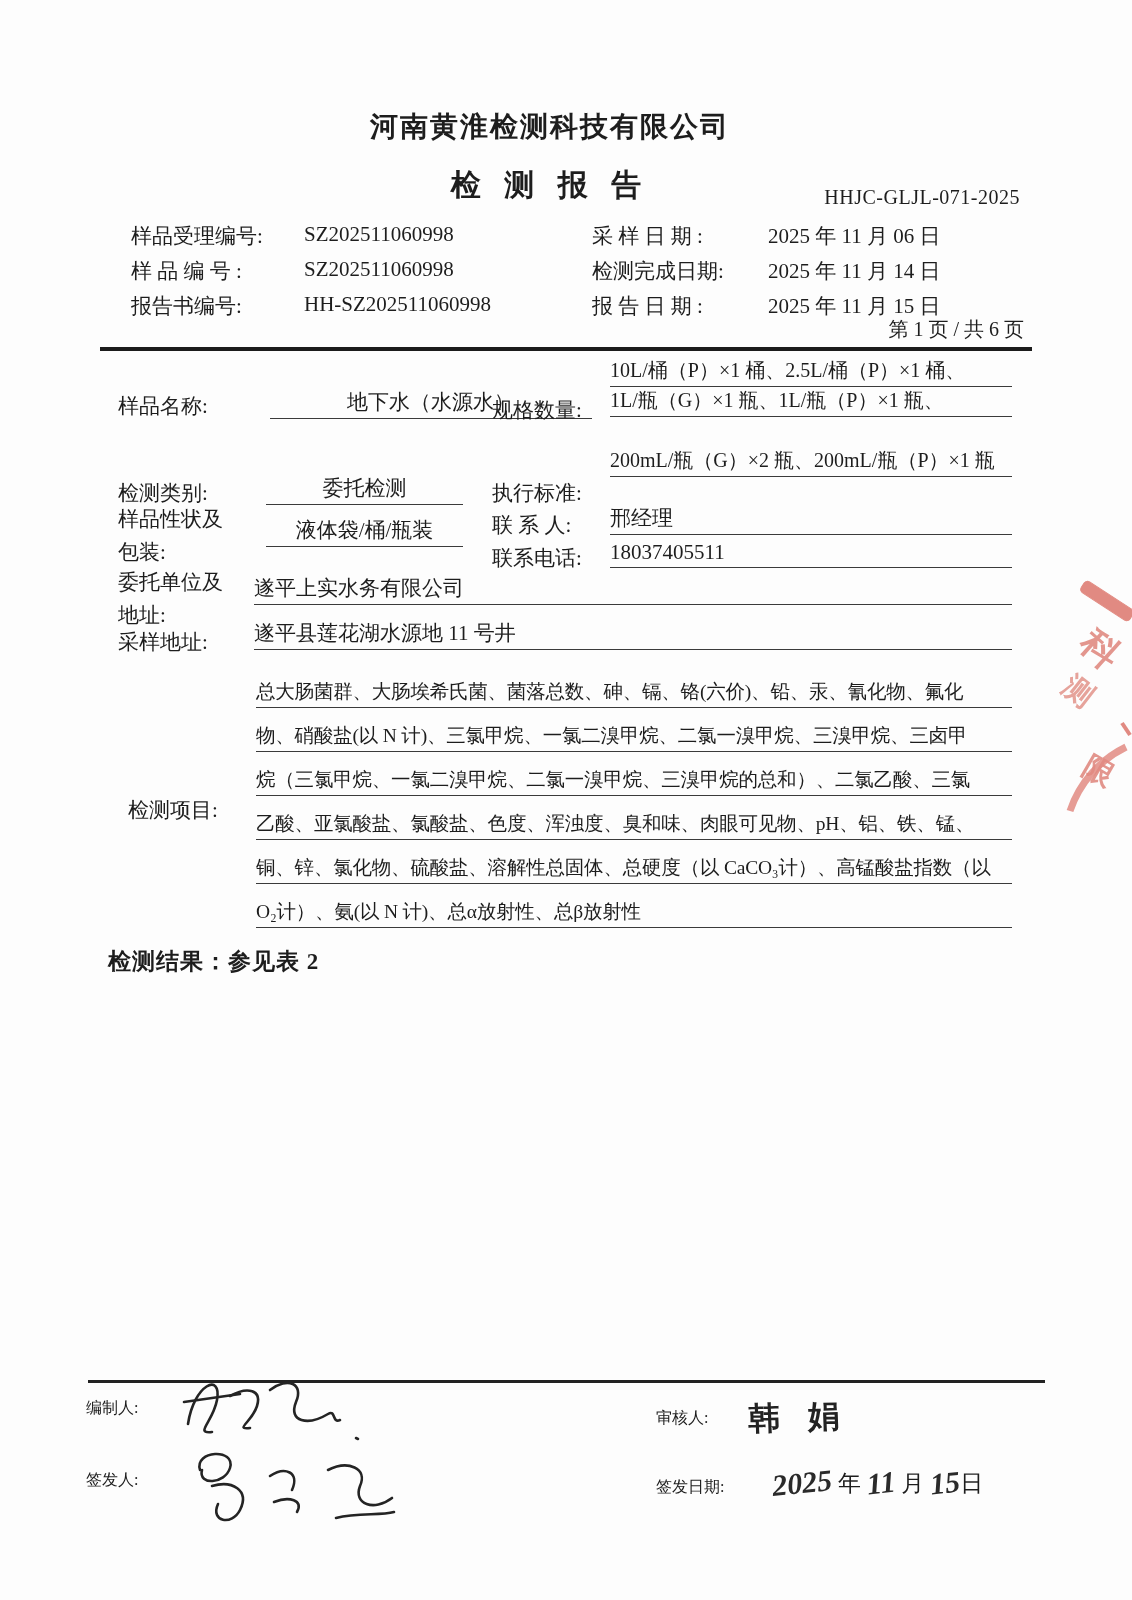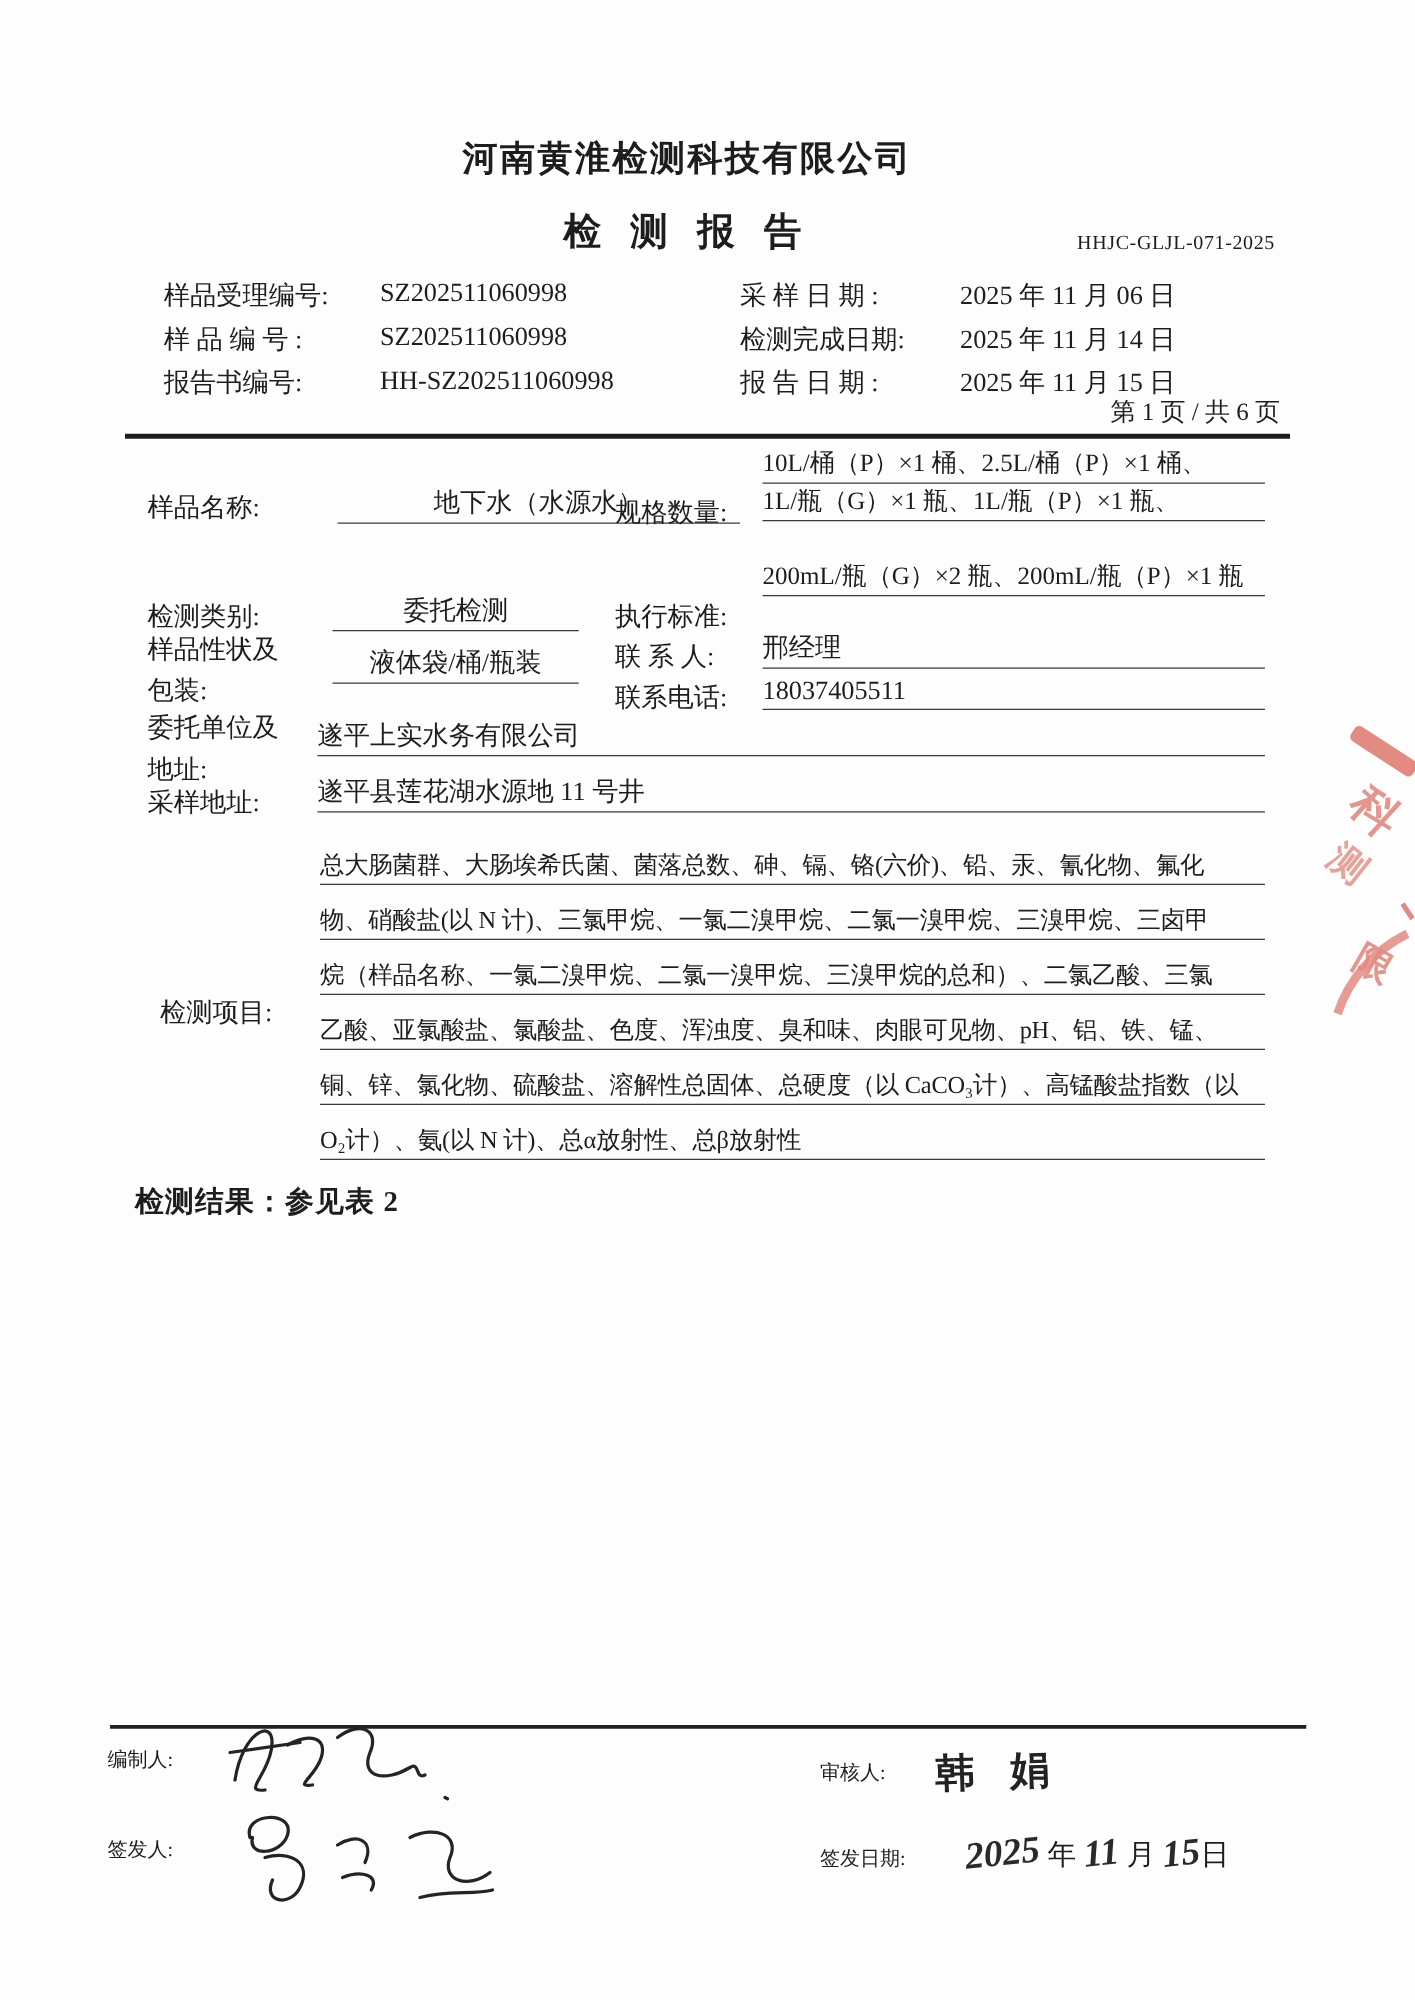--- a/index.html
+++ b/index.html
@@ -9,21 +9,21 @@
     font-family:"Liberation Serif","DejaVu Serif",serif;
     color:#1d1d1d;
     position:relative;
     overflow:hidden;
   }
   .page { position:absolute; left:0; top:0; width:1132px; height:1600px; background:#fdfdfd; }
   .abs { position:absolute; white-space:nowrap; }
 
   .company { top:108px; left:0; width:1100px; text-align:center; font-size:28px; font-weight:bold; letter-spacing:2px; }
   .title   { top:165px; left:0; width:1100px; text-align:center; font-size:30px; font-weight:bold; letter-spacing:8px; }
-  .report-code { top:186px; right:112px; font-size:16px; letter-spacing:0.5px; }
+  .report-code { top:186px; right:112px; font-size:20px; letter-spacing:0.5px; }
 
   .meta-row { left:0; width:1132px; height:34px;margin-left:16px; }
   .meta-row .c1 { position:absolute; left:115px; font-size:21px; }
   .meta-row .c2 { position:absolute; left:288px; font-size:21px; }
   .meta-row .c3 { position:absolute; left:576px; font-size:21px; }
   .meta-row .c4 { position:absolute; left:752px; font-size:21px; }
 
   .page-num { top:316px; right:108px; font-size:20px; }
   .thick-rule { top:347px; left:100px; width:932px; height:4px; background:#1c1c1c; }
 
@@ -111,21 +111,21 @@
   <div class="abs lbl" style="top:568px;left:118px">委托单位及</div>
   <div class="abs lbl" style="top:601px;left:118px">地址:</div>
   <div class="abs ul wide-val" style="top:576px;height:29px">遂平上实水务有限公司</div>
 
   <div class="abs lbl" style="top:628px;left:118px">采样地址:</div>
   <div class="abs ul wide-val" style="top:621px;height:29px">遂平县莲花湖水源地 11 号井</div>
 
   <div class="abs lbl" style="top:796px;left:128px">检测项目:</div>
   <div class="abs ul item-line" style="top:674px">总大肠菌群、大肠埃希氏菌、菌落总数、砷、镉、铬(六价)、铅、汞、氰化物、氟化</div>
   <div class="abs ul item-line" style="top:718px">物、硝酸盐(以 N 计)、三氯甲烷、一氯二溴甲烷、二氯一溴甲烷、三溴甲烷、三卤甲</div>
-  <div class="abs ul item-line" style="top:762px">烷（样品名称、一氯二溴甲烷、二氯一溴甲烷、三溴甲烷的总和）、二氯乙酸、三氯</div>
+  <div class="abs ul item-line" style="top:762px">烷（三氯甲烷、一氯二溴甲烷、二氯一溴甲烷、三溴甲烷的总和）、二氯乙酸、三氯</div>
   <div class="abs ul item-line" style="top:806px">乙酸、亚氯酸盐、氯酸盐、色度、浑浊度、臭和味、肉眼可见物、pH、铝、铁、锰、</div>
   <div class="abs ul item-line" style="top:850px">铜、锌、氯化物、硫酸盐、溶解性总固体、总硬度（以 CaCO₃计）、高锰酸盐指数（以</div>
   <div class="abs ul item-line" style="top:894px">O₂计）、氨(以 N 计)、总α放射性、总β放射性</div>
 
   <div class="abs result-line">检测结果：参见表 2</div>
 
   <div class="abs seal-box">
     <svg width="80" height="240" viewBox="0 0 80 240">
       <g stroke="#da6b60" fill="#da6b60" opacity="0.78">
         <rect x="28" y="10" width="58" height="13" rx="4" transform="rotate(33 40 18)"></rect>

